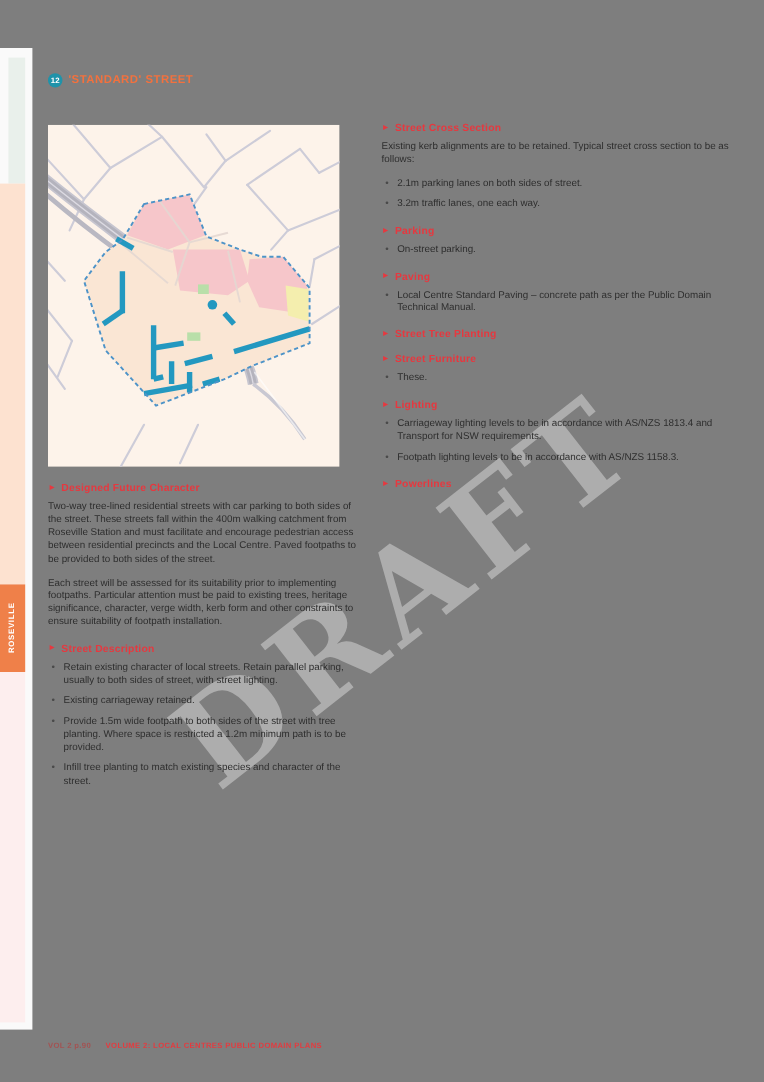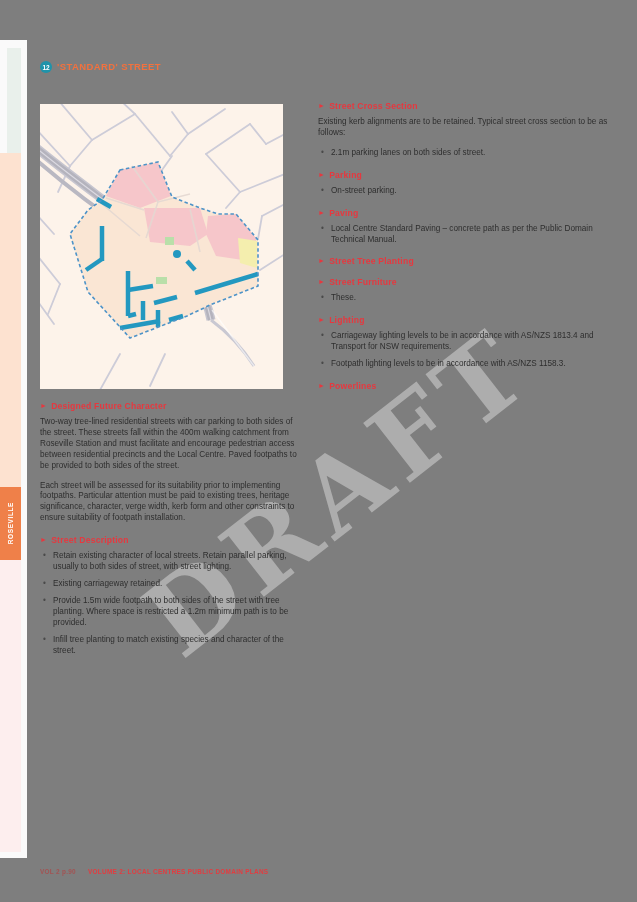--- a/index.html
+++ b/index.html
@@ -177,20 +177,21 @@
     </ul>
   </div>
 </div>
 
 <div class="col col-right">
   <div class="sec">
     <h3 class="sec-head"><span class="arr">►</span><span>Street Cross Section</span></h3>
     <p class="body-p">Existing kerb alignments are to be retained. Typical street cross section to be as follows:</p>
     <ul class="blist">
       <li>2.1m parking lanes on both sides of street.</li>
+      <li>3.2m traffic lanes, one each way.</li>
     </ul>
   </div>
   <div class="sec">
     <h3 class="sec-head"><span class="arr">►</span><span>Parking</span></h3>
     <ul class="blist">
       <li>On-street parking.</li>
     </ul>
   </div>
   <div class="sec">
     <h3 class="sec-head"><span class="arr">►</span><span>Paving</span></h3>

